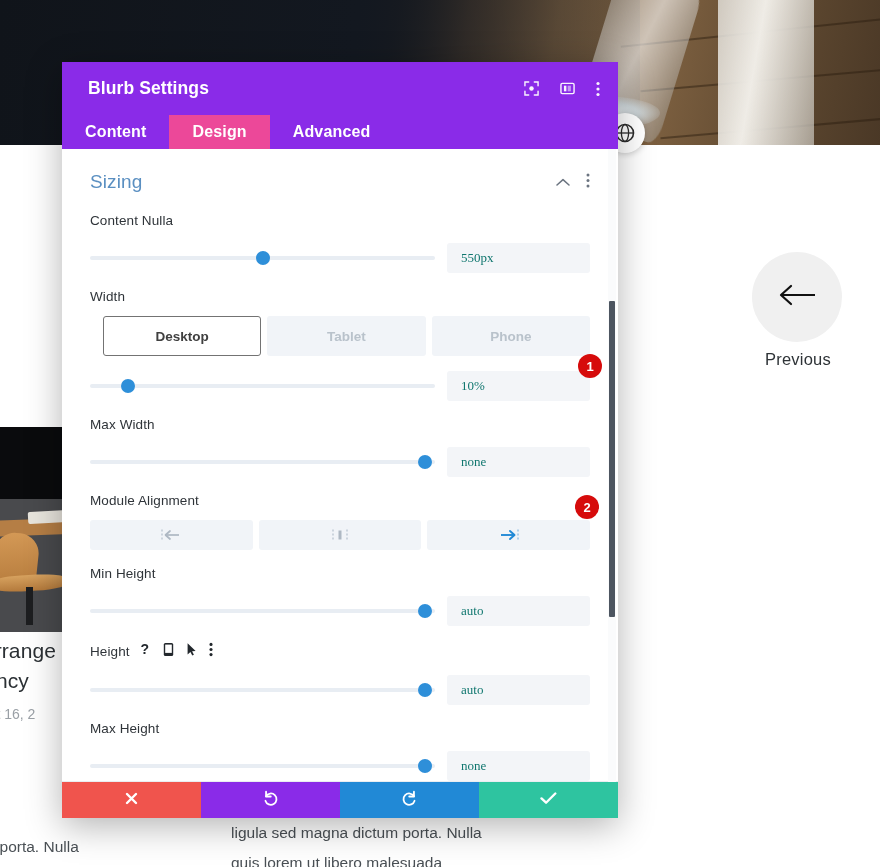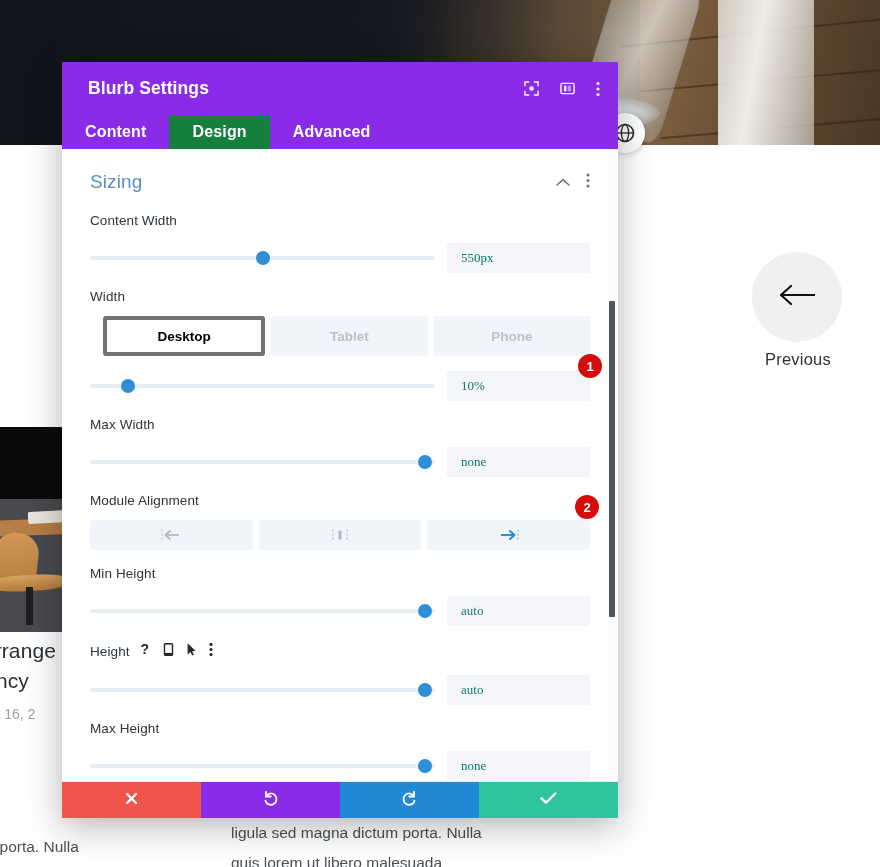--- a/index.html
+++ b/index.html
@@ -131,21 +131,21 @@
 
   .m-tabs {
     height: 34px; background: #8a2be8;
     display: flex; align-items: stretch; flex: none;
   }
   .m-tab {
     display: flex; align-items: center; padding: 0 23px;
     color: #ffffff; font-size: 16px; font-weight: 700; letter-spacing: .15px;
     cursor: pointer;
   }
-  .m-tab.active { background: #15803d; }
+  .m-tab.active { background: #ec4899; }
 
   .m-body {
     flex: 1; position: relative; overflow: hidden; background: #fff;
   }
   .m-scroll {
     position: absolute; inset: 0; padding: 0 28px;
   }
 
   .sec-head {
     display: flex; padding: 22px 0 4px 0;
@@ -184,21 +184,21 @@
   .seg {
     display: flex; gap: 6px; margin-top: 12px;
   }
   .seg-btn {
     flex: 1; height: 40px; border-radius: 3px; background: #f1f4f8;
     display: flex; align-items: center; justify-content: center;
     font-size: 13.5px; font-weight: 700; color: #b9c2cb; cursor: pointer;
     border: 1px solid transparent;
   }
   .seg-btn.active {
-    background: #ffffff; border: 4px solid #737373; color: #000000; margin-left: 13px;
+    background: #ffffff; border: 1px solid #737373; color: #404040; margin-left: 13px;
   }
   .align-seg { display: flex; gap: 6px; margin-top: 12px; }
   .align-btn {
     flex: 1; height: 30px; border-radius: 3px; background: #f1f4f8;
     display: flex; align-items: center; justify-content: center; cursor: pointer;
   }
 
   
   .badge {
     position: absolute; width: 24px; height: 24px; border-radius: 50%;
@@ -347,21 +347,21 @@
             <svg width="4" height="15" viewBox="0 0 4 15">
               <circle cx="2" cy="2" r="1.5" fill="#6b7480"></circle>
               <circle cx="2" cy="7.5" r="1.5" fill="#6b7480"></circle>
               <circle cx="2" cy="13" r="1.5" fill="#6b7480"></circle>
             </svg>
           </span>
         </div>
       </div>
 
       <div class="fld">
-        <div class="fld-label">Content Width</div>
+        <div class="fld-label">Content Nulla</div>
         <div class="slider-row">
           <div class="slider">
             <div class="slider-track"></div>
             <div class="slider-knob" style="left:50%"></div>
           </div>
           <div class="val-box">550px</div>
         </div>
       </div>
 
       <div class="fld">

